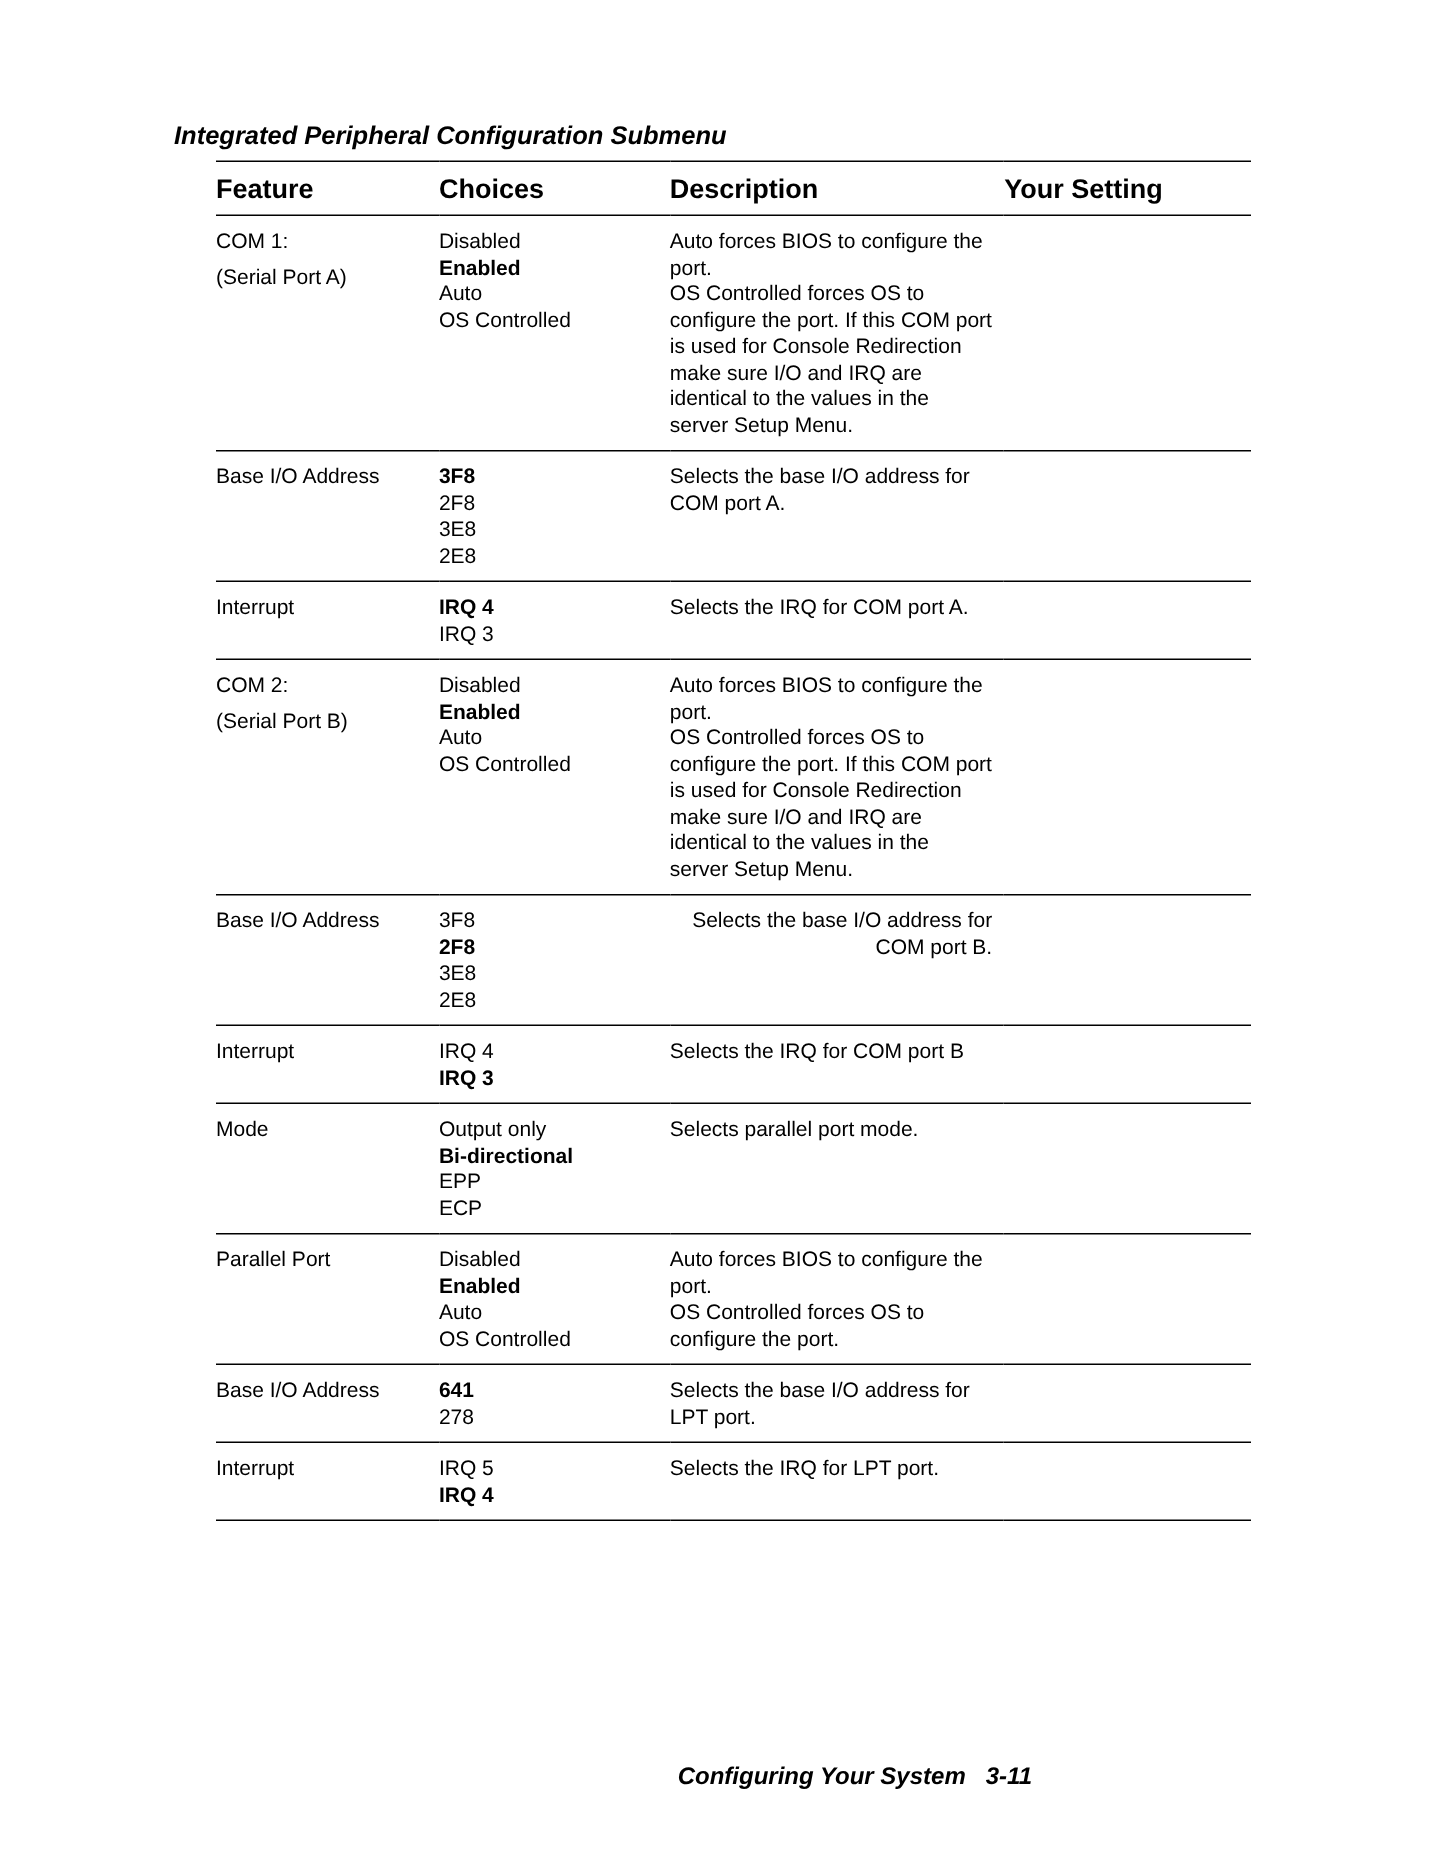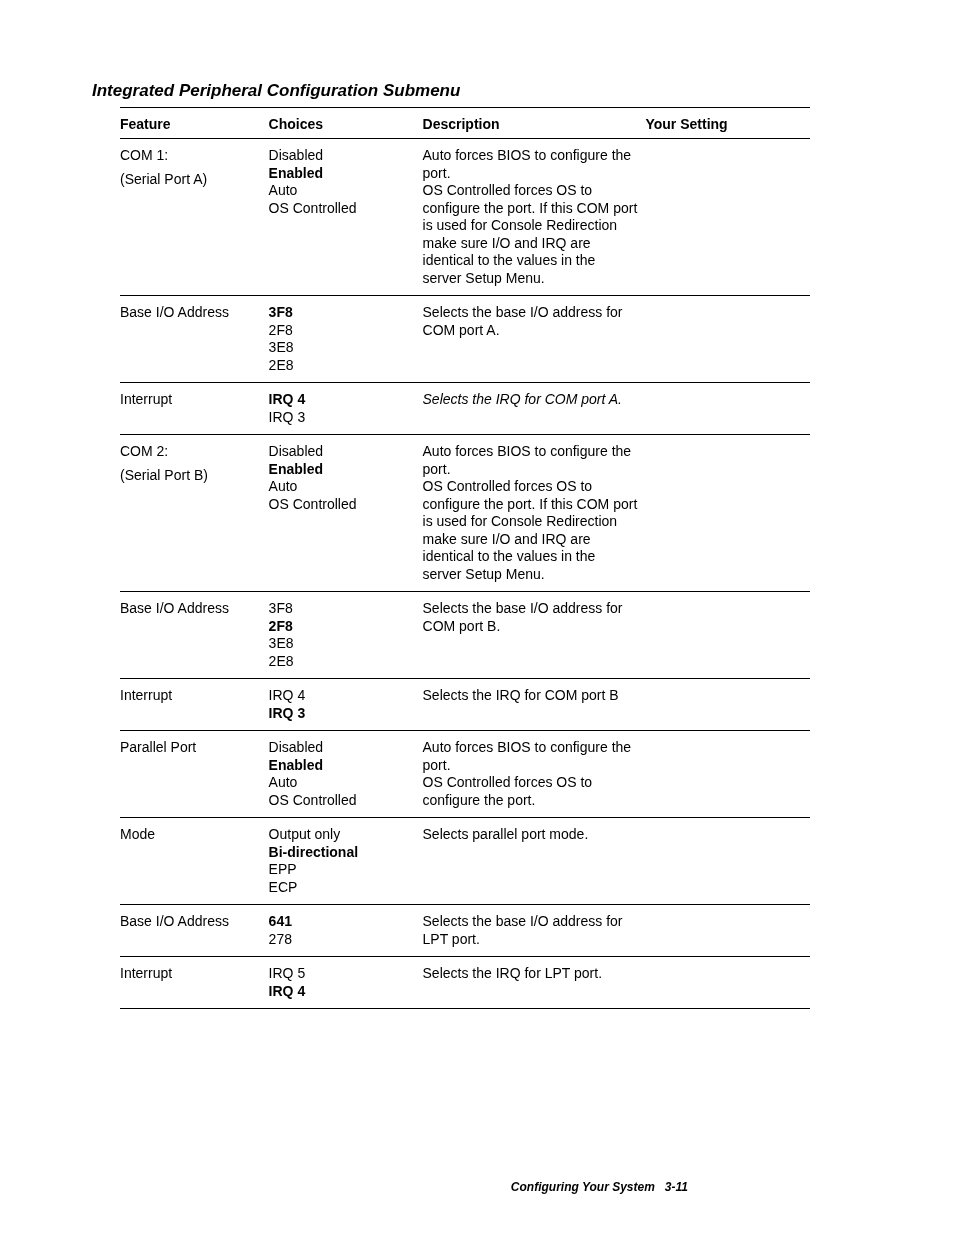--- a/index.html
+++ b/index.html
@@ -7,21 +7,21 @@
     padding: 0;
     background: #fff;
     font-family: Arial, Helvetica, sans-serif;
     color: #000;
     font-size: 14px;
   }
   .page {
     width: 784px;
     height: 1235px;
     box-sizing: border-box;
-    padding: 50px 95px 40px 91px;
+    padding: 50px 95px 40px 115px;
     position: relative;
     border: 1px solid #fff;
   }
   .title {
     font-style: italic;
     font-weight: bold;
     font-size: 17px;
     margin: 30px 0 6px 0;
   }
   table {
@@ -30,21 +30,21 @@
     margin-left: 28px;
     table-layout: fixed;
   }
   col.c1 { width: 140px; }
   col.c2 { width: 145px; }
   col.c3 { width: 210px; }
   col.c4 { width: 155px; }
   thead th {
     text-align: left;
     font-weight: bold;
-    font-size: 14px;
+    font-size: 18px;
     padding: 8px 4px 6px 0;
     border-top: 1.5px solid #000;
     border-bottom: 1px solid #000;
     vertical-align: top;
   }
   tbody td {
     padding: 8px 8px 8px 0;
     vertical-align: top;
     border-bottom: 1px solid #000;
     font-size: 14px;
@@ -56,21 +56,21 @@
   .choice-line { display: block; }
   .bold { font-weight: bold; }
   .feature-main { display:block; }
   .feature-sub { display:block; margin-top:6px; }
   .footer {
     position: absolute;
     bottom: 40px;
     right: 95px;
     font-style: italic;
     font-weight: bold;
-    font-size: 12px;
+    font-size: 16px;
   }
   .pagenum { font-style: italic; font-weight: bold; }
 </style>
 </head>
 <body>
 
 <div class="page">
 
   <div class="title">Integrated Peripheral Configuration Submenu</div>
 
@@ -119,21 +119,21 @@
           <td></td>
         </tr>
         <tr>
           <td>
             <span class="feature-main">Interrupt</span>
           </td>
           <td>
             <span class="choice-line bold">IRQ 4</span>
             <span class="choice-line">IRQ 3</span>
           </td>
-          <td style="white-space: pre-line; font-style: italic;">Selects the IRQ for COM port A.</td>
+          <td style="white-space: pre-line;">Selects the IRQ for COM port A.</td>
           <td></td>
         </tr>
         <tr>
           <td>
             <span class="feature-main">COM 2:</span>
             <span class="feature-sub">(Serial Port B)</span>
           </td>
           <td>
             <span class="choice-line">Disabled</span>
             <span class="choice-line bold">Enabled</span>
@@ -147,63 +147,63 @@
         <tr>
           <td>
             <span class="feature-main">Base I/O Address</span>
           </td>
           <td>
             <span class="choice-line">3F8</span>
             <span class="choice-line bold">2F8</span>
             <span class="choice-line">3E8</span>
             <span class="choice-line">2E8</span>
           </td>
-          <td style="white-space: pre-line;">Selects the base I/O address for COM port B.</td>
+          <td style="white-space: pre-line; text-align: right;">Selects the base I/O address for COM port B.</td>
           <td></td>
         </tr>
         <tr>
           <td>
             <span class="feature-main">Interrupt</span>
           </td>
           <td>
             <span class="choice-line">IRQ 4</span>
             <span class="choice-line bold">IRQ 3</span>
           </td>
           <td style="white-space: pre-line;">Selects the IRQ for COM port B</td>
+          <td></td>
+        </tr>
+        <tr>
+          <td>
+            <span class="feature-main">Mode</span>
+          </td>
+          <td>
+            <span class="choice-line">Output only</span>
+            <span class="choice-line bold">Bi-directional</span>
+            <span class="choice-line">EPP</span>
+            <span class="choice-line">ECP</span>
+          </td>
+          <td style="white-space: pre-line;">Selects parallel port mode.</td>
           <td></td>
         </tr>
         <tr>
           <td>
             <span class="feature-main">Parallel Port</span>
           </td>
           <td>
             <span class="choice-line">Disabled</span>
             <span class="choice-line bold">Enabled</span>
             <span class="choice-line">Auto</span>
             <span class="choice-line">OS Controlled</span>
           </td>
           <td style="white-space: pre-line;">Auto forces BIOS to configure the port.
 OS Controlled forces OS to configure the port.</td>
           <td></td>
         </tr>
         <tr>
           <td>
-            <span class="feature-main">Mode</span>
-          </td>
-          <td>
-            <span class="choice-line">Output only</span>
-            <span class="choice-line bold">Bi-directional</span>
-            <span class="choice-line">EPP</span>
-            <span class="choice-line">ECP</span>
-          </td>
-          <td style="white-space: pre-line;">Selects parallel port mode.</td>
-          <td></td>
-        </tr>
-        <tr>
-          <td>
             <span class="feature-main">Base I/O Address</span>
           </td>
           <td>
             <span class="choice-line bold">641</span>
             <span class="choice-line">278</span>
           </td>
           <td style="white-space: pre-line;">Selects the base I/O address for LPT port.</td>
           <td></td>
         </tr>
         <tr>

